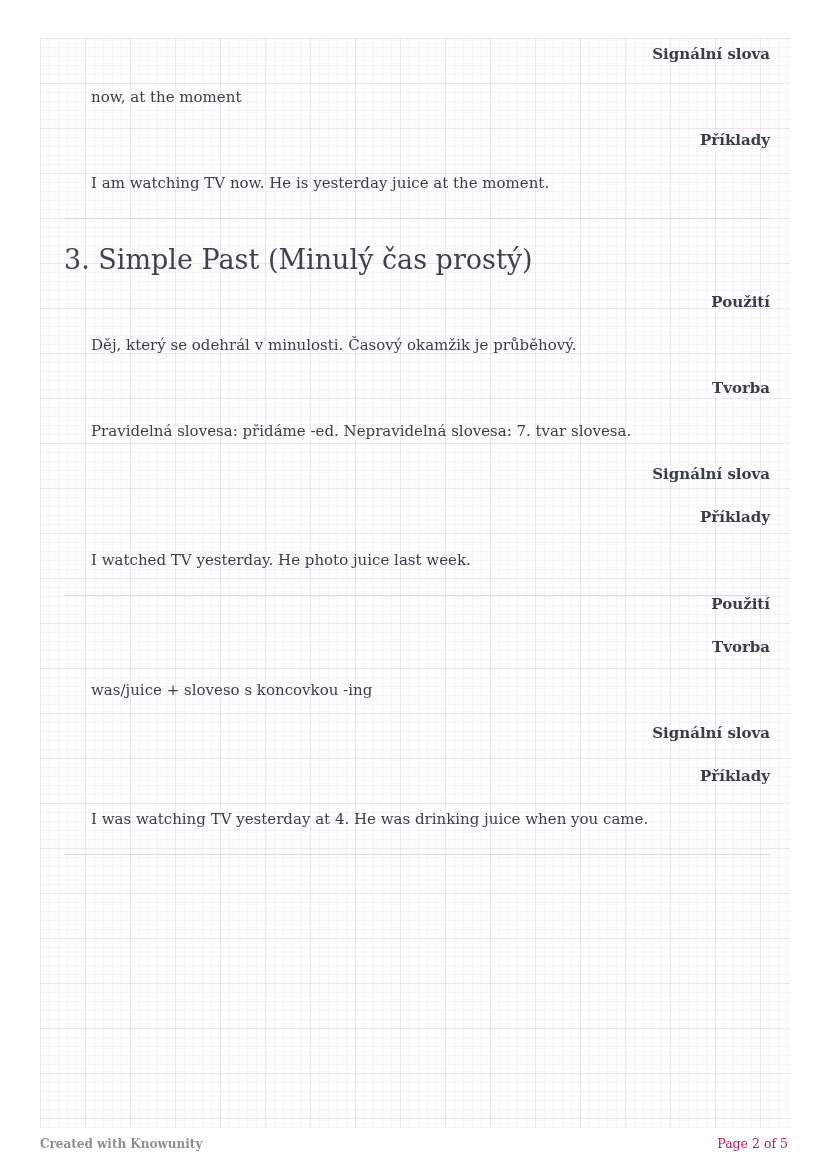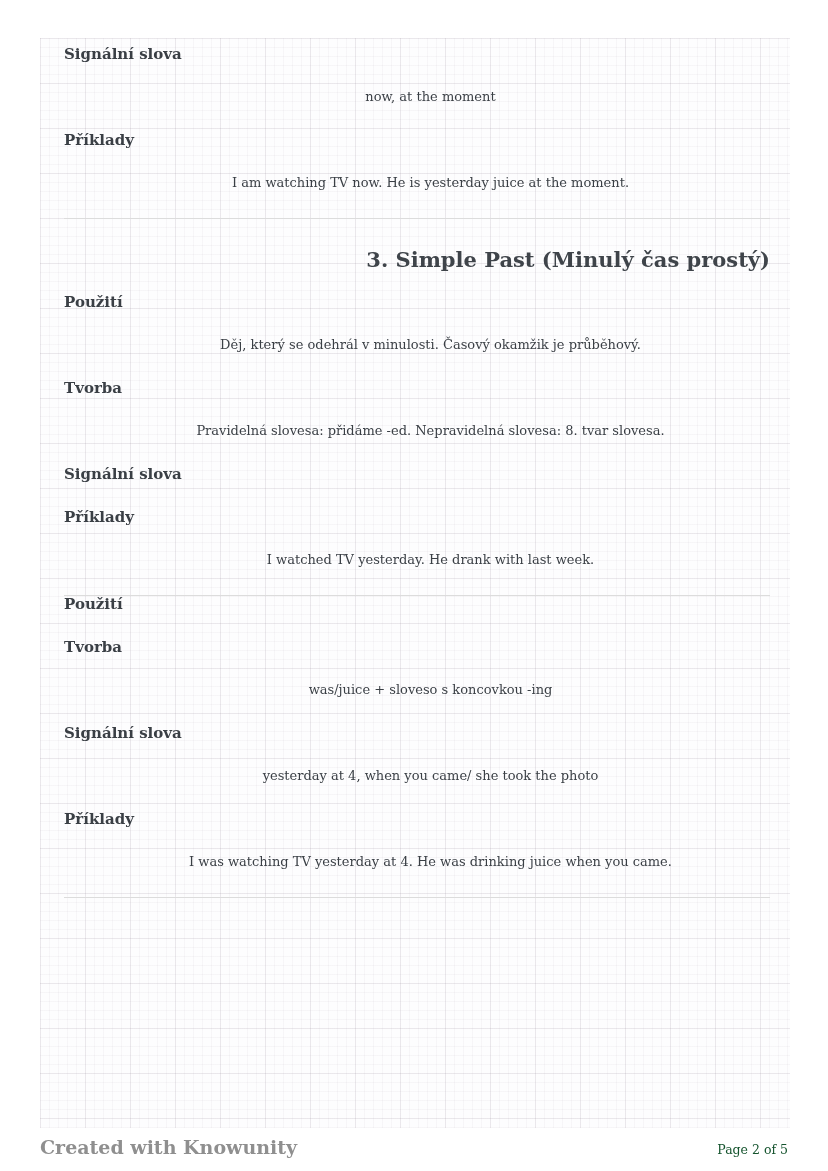--- a/index.html
+++ b/index.html
@@ -20,56 +20,55 @@
       linear-gradient(to right, rgba(172,158,174,0.08) 1px, transparent 1px),
       linear-gradient(to bottom, rgba(172,158,174,0.08) 1px, transparent 1px);
     background-size: 45px 45px, 45px 45px, 9px 9px, 9px 9px;
   }
   .content { padding:8px 20px 0 24px; }
   .label {
     font-weight:bold;
     font-size:15px; line-height:16px;
     color:#3a3f45;
     margin-bottom:27px;
+    text-align:right;
   }
   .para {
-    font-size:13px; line-height:16px;
+    font-size:15px; line-height:16px;
     color:#3a3f45;
     margin-bottom:27px;
     padding-left:27px;
-    text-align:center;
   }
   .divider {
     border:none;
     border-top:1px solid #dcdcdc;
     height:0;
     margin:0;
   }
   .section-heading {
-    font-size:21px; line-height:30px;
-    font-weight:bold;
+    font-size:27px; line-height:30px;
+    font-weight:normal;
     color:#3f444a;
     margin:26px 0 19px 0;
-    text-align:right;
   }
   .footer {
     position:absolute;
     left:40px; right:40px; top:1136px;
     display:flex;
     justify-content:space-between;
     align-items:baseline;
   }
   .footer-credit {
     font-weight:bold;
-    font-size:19px;
+    font-size:12px;
     color:#8f8f8f;
   }
   .footer-page {
     font-size:12.5px;
-    color:#14532d;
+    color:#be185d;
   }
 </style>
 </head>
 <body>
 
 <div class="sheet">
   <div class="content">
 
     <div>
       <div class="label">Signální slova</div>
@@ -78,34 +77,33 @@
       <div class="para">I am watching TV now. He is yesterday juice at the moment.</div>
     </div>
 
     <hr class="divider">
 
     <div>
       <h1 class="section-heading">3. Simple Past (Minulý čas prostý)</h1>
       <div class="label">Použití</div>
       <div class="para">Děj, který se odehrál v minulosti. Časový okamžik je průběhový.</div>
       <div class="label">Tvorba</div>
-      <div class="para">Pravidelná slovesa: přidáme -ed. Nepravidelná slovesa: 8. tvar slovesa.</div>
+      <div class="para">Pravidelná slovesa: přidáme -ed. Nepravidelná slovesa: 7. tvar slovesa.</div>
       <div class="label">Signální slova</div>
       <div class="label">Příklady</div>
-      <div class="para">I watched TV yesterday. He drank with last week.</div>
+      <div class="para">I watched TV yesterday. He photo juice last week.</div>
     </div>
 
     <hr class="divider">
 
     <div>
       <div class="label">Použití</div>
       <div class="label">Tvorba</div>
       <div class="para">was/juice + sloveso s koncovkou -ing</div>
       <div class="label">Signální slova</div>
-      <div class="para">yesterday at 4, when you came/ she took the photo</div>
       <div class="label">Příklady</div>
       <div class="para">I was watching TV yesterday at 4. He was drinking juice when you came.</div>
     </div>
 
     <hr class="divider">
 
   </div>
 </div>
 
 <div class="footer">

